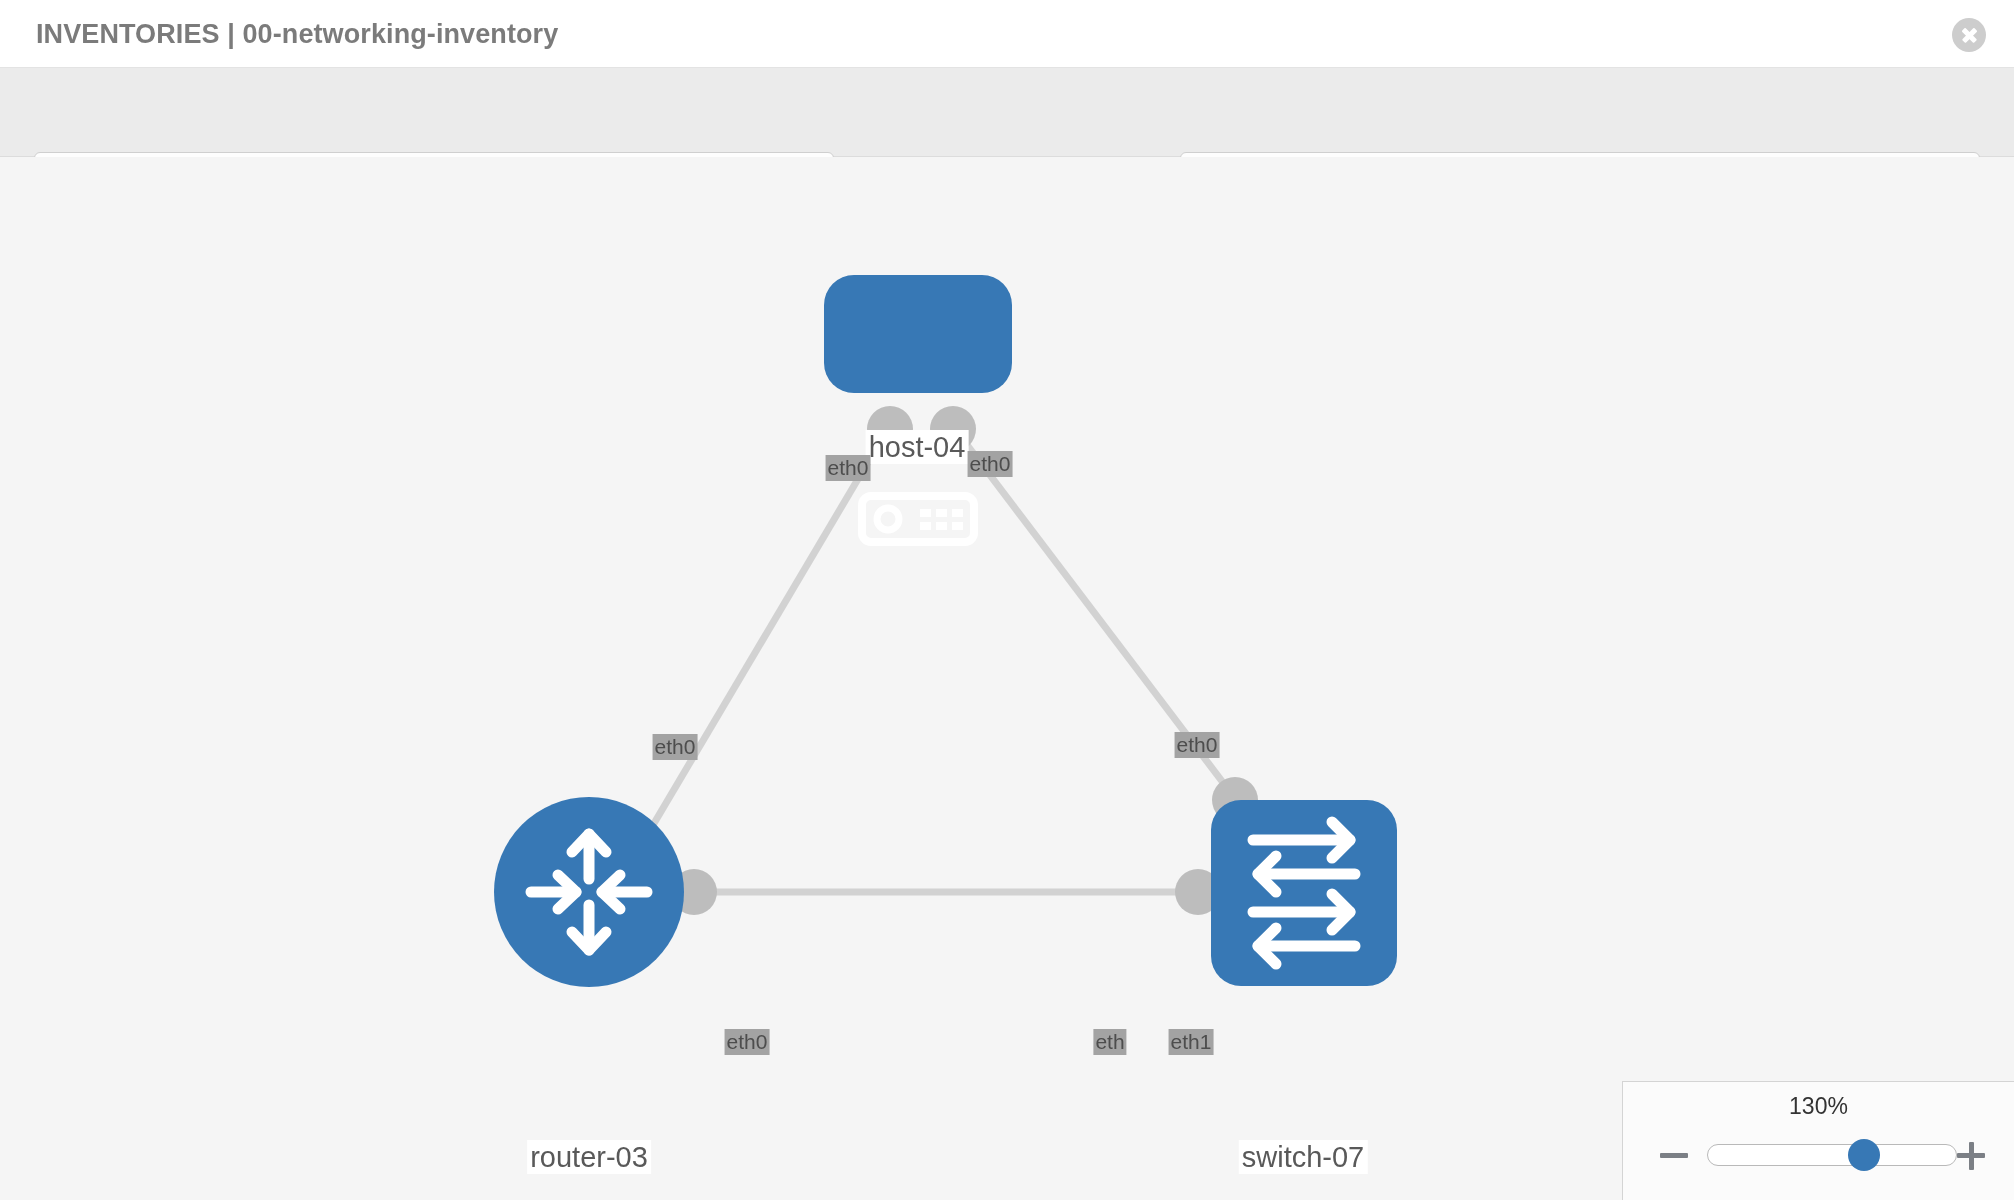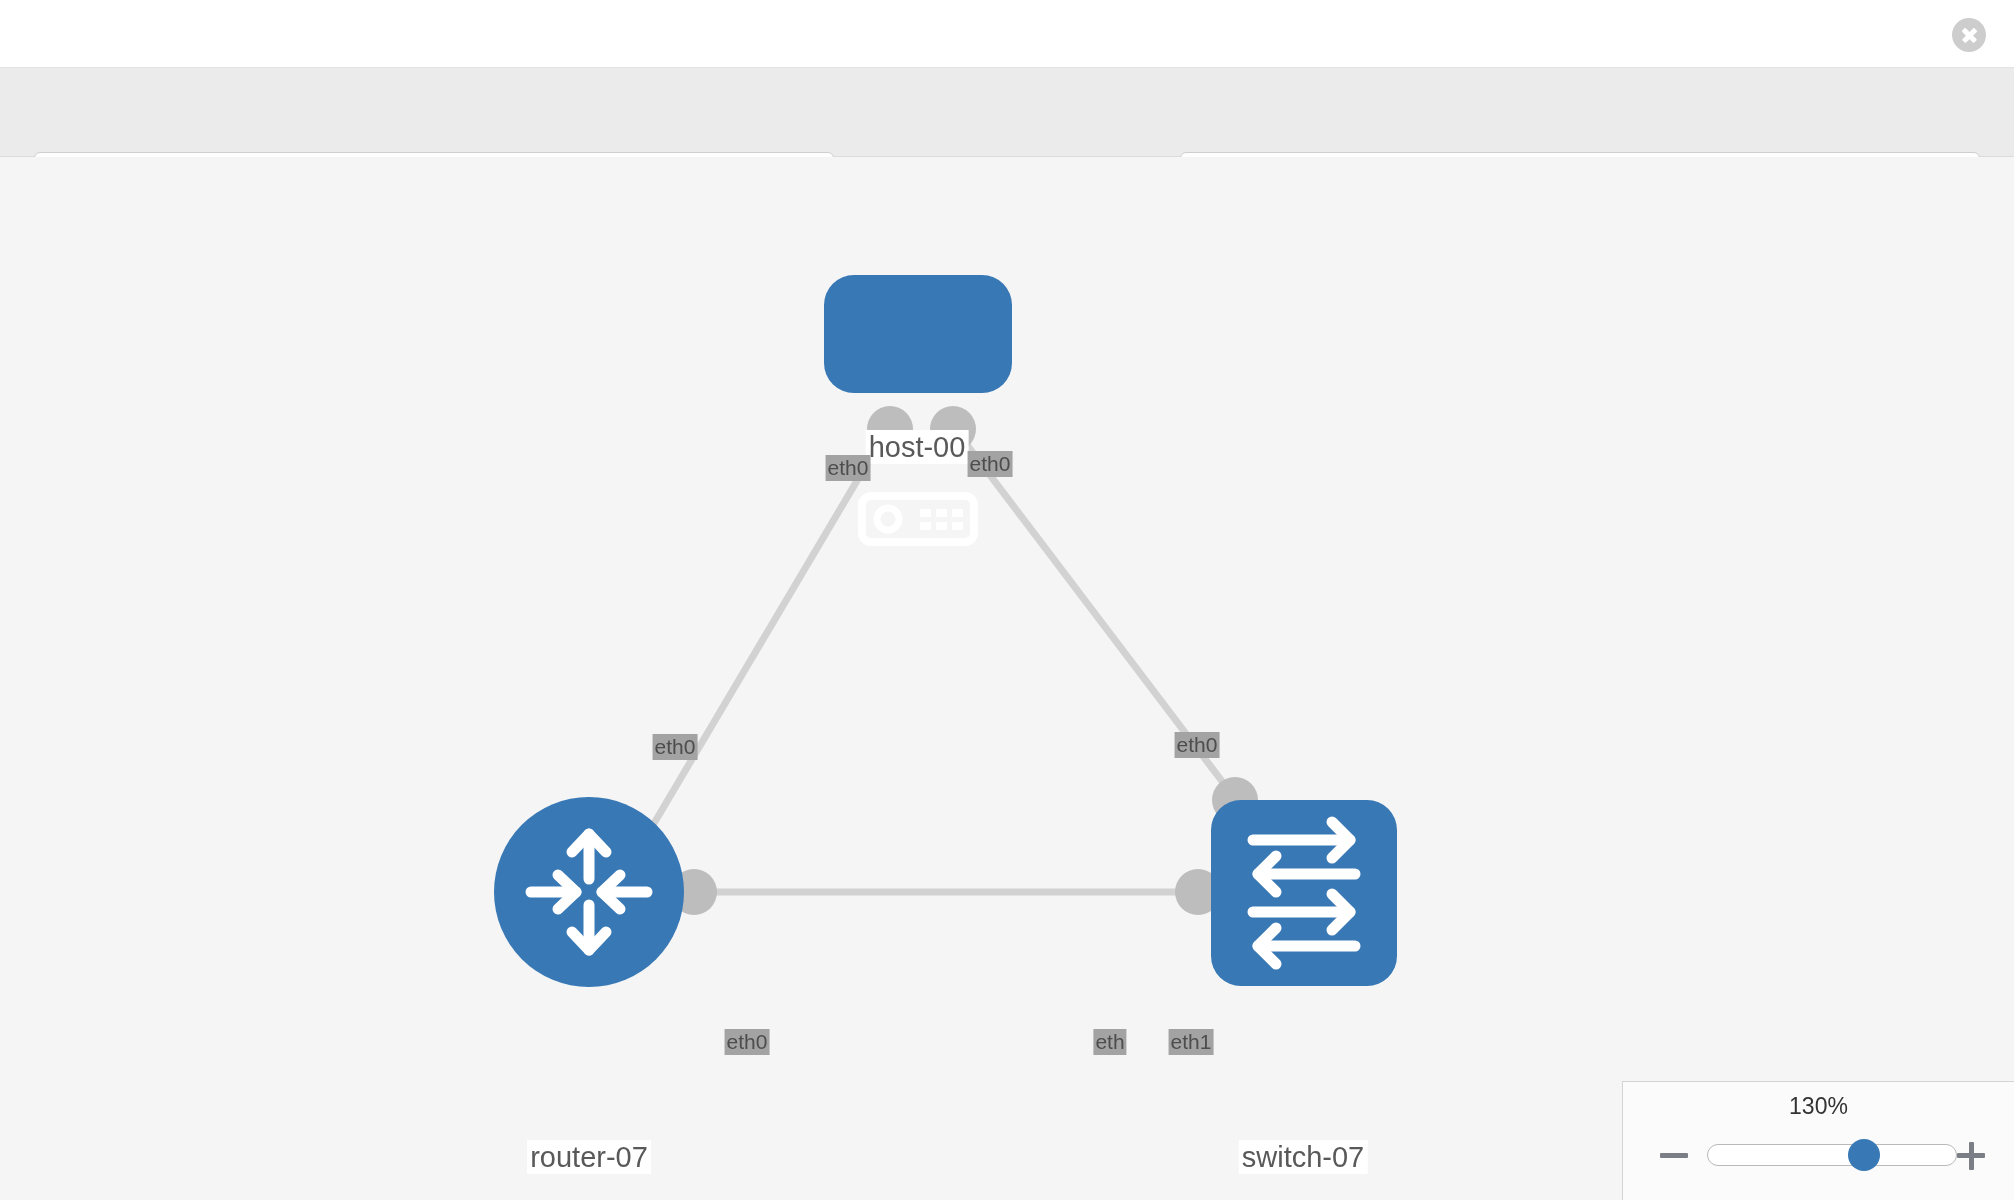--- a/index.html
+++ b/index.html
@@ -204,20 +204,21 @@
     top: -6.5px;
     background: #3778b5;
     border-radius: 50%;
     cursor: pointer;
   }
 </style>
 </head>
 <body>
 
 <div class="header">
+  <div class="header-title">INVENTORIES | 00-networking-inventory</div>
   <div class="close-icon"></div>
 </div>
 
 <div class="toolbar">
 
   <div class="select-box" id="actions-select">
     <span class="sel-label">ACTIONS</span>
     <span class="caret"></span>
   </div>
 
@@ -301,22 +302,22 @@
 
         <line x1="1253" y1="755" x2="1350" y2="755"></line>
         <polyline points="1332,737 1350,755 1332,773"></polyline>
 
         <line x1="1355" y1="789" x2="1258" y2="789"></line>
         <polyline points="1276,771 1258,789 1276,807"></polyline>
       </g>
     </g>
   </svg>
 
-  <div class="node-label" style="left:917px; top:273px;">host-00</div>
-  <div class="node-label" style="left:589px; top:983px;">router-07</div>
+  <div class="node-label" style="left:917px; top:273px;">host-04</div>
+  <div class="node-label" style="left:589px; top:983px;">router-03</div>
   <div class="node-label" style="left:1303px; top:983px;">switch-07</div>
 
   <div class="iface-label" style="left:848px; top:298px;">eth0</div>
   <div class="iface-label" style="left:990px; top:294px;">eth0</div>
   <div class="iface-label" style="left:675px; top:577px;">eth0</div>
   <div class="iface-label" style="left:1197px; top:575px;">eth0</div>
   <div class="iface-label" style="left:747px; top:872px;">eth0</div>
   <div class="iface-label" style="left:1110px; top:872px;">eth</div>
   <div class="iface-label" style="left:1191px; top:872px;">eth1</div>
 </div>

